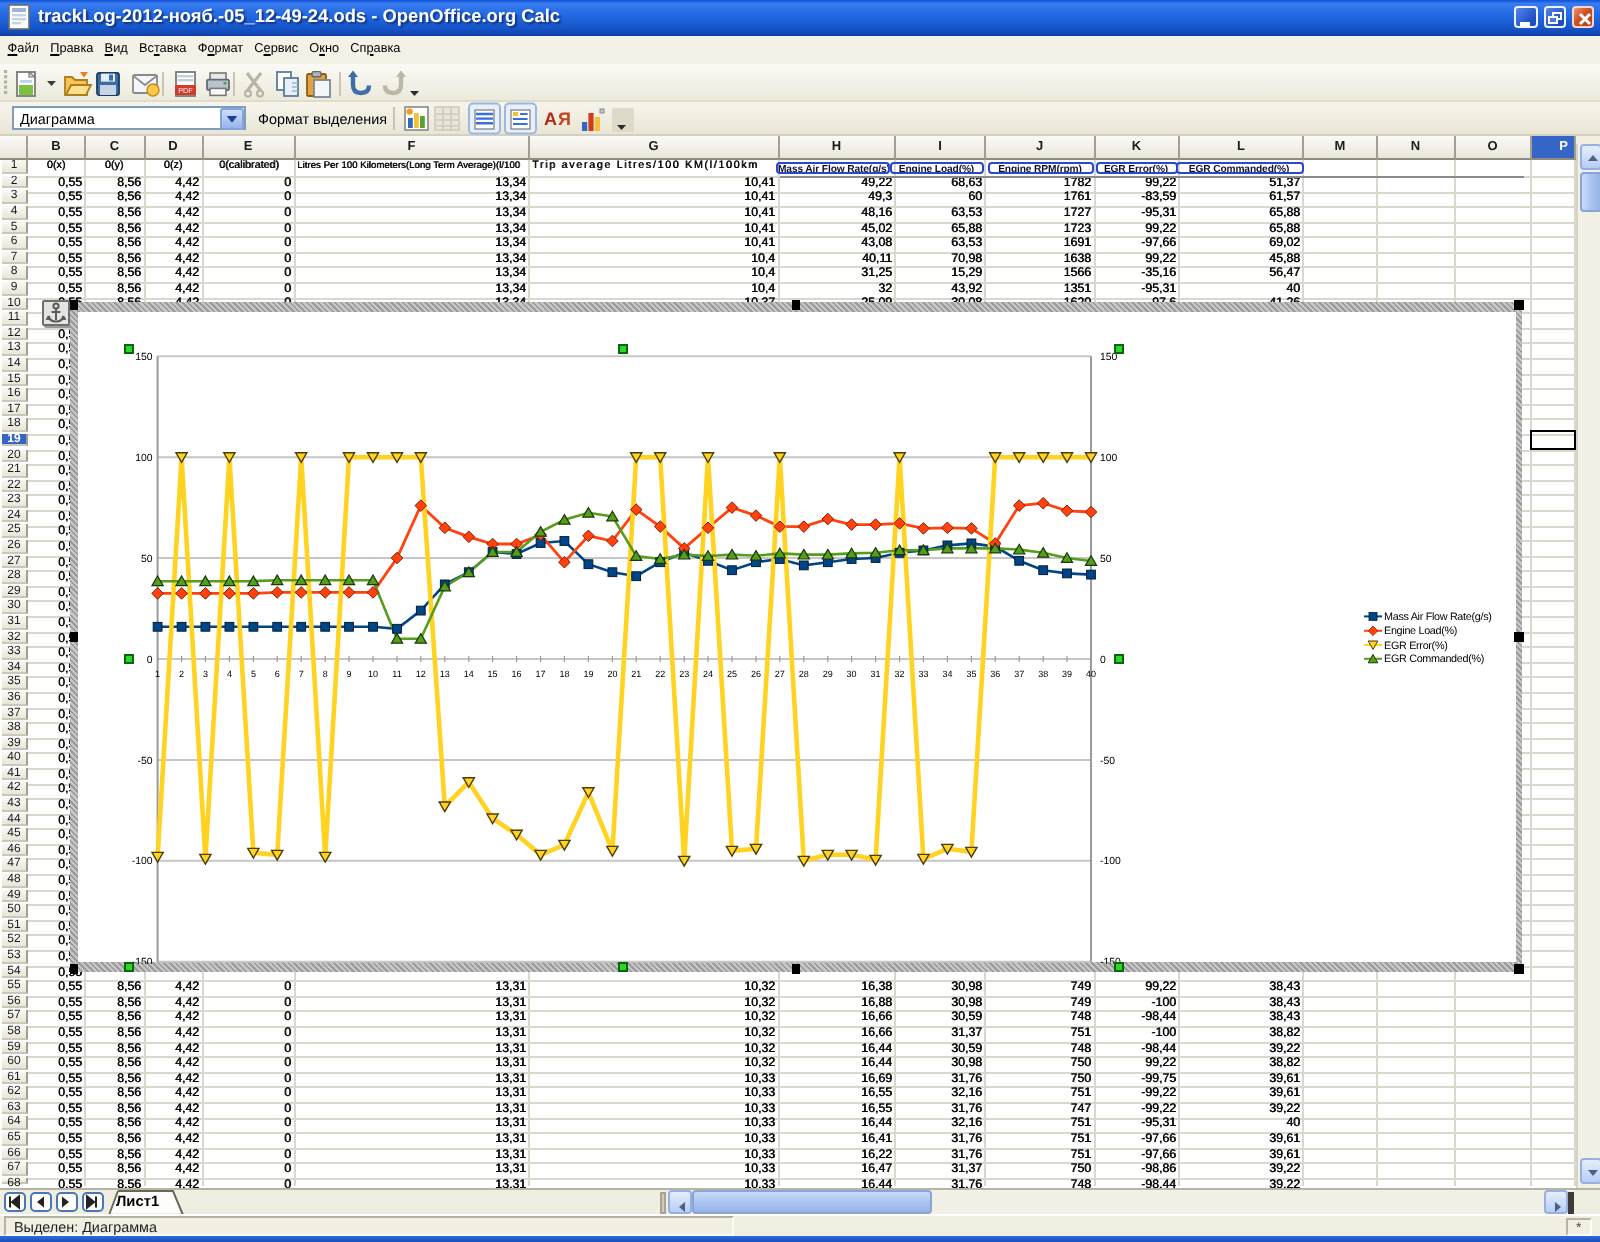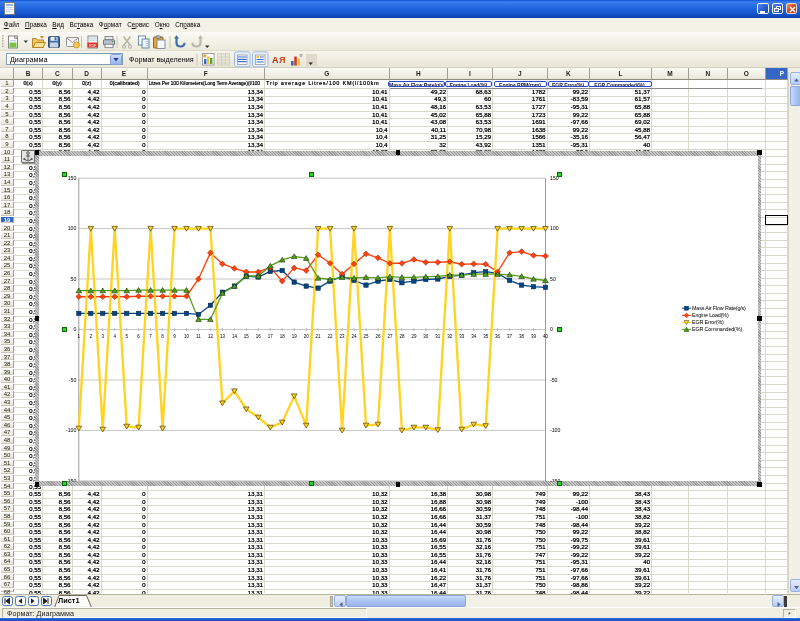--- a/index.html
+++ b/index.html
@@ -799,20 +799,21 @@
 <div class="a" style="left:556.5px;top:326.5px;width:5px;height:5px;background:#2bd52b;border:0.8px solid #0b650b;z-index:13;"></div>
 <div class="a" style="left:556.5px;top:481.0px;width:5px;height:5px;background:#2bd52b;border:0.8px solid #0b650b;z-index:13;"></div>
 <div class="a" style="left:0;top:0;width:800px;height:17.5px;z-index:20;background:linear-gradient(180deg,#0f4fd8 0%,#3a7df0 10%,#2e72ea 25%,#2064dd 50%,#1757cd 75%,#1048b8 92%,#0d3da3 100%);">
     <svg width="13" height="13" style="position:absolute;left:3px;top:2px;" viewBox="0 0 13 13" xmlns="http://www.w3.org/2000/svg">
       <rect x="1.5" y="0.5" width="10" height="12" fill="#fdfdfd" stroke="#6b6b6b" stroke-width="0.8"></rect>
       <rect x="3" y="2" width="7" height="2" fill="#9db6d8"></rect>
       <rect x="3" y="5" width="7" height="1.2" fill="#c4d2e6"></rect>
       <rect x="3" y="7" width="7" height="1.2" fill="#c4d2e6"></rect>
       <rect x="3" y="9" width="4.5" height="1.2" fill="#c4d2e6"></rect>
     </svg>
+    <div style="position:absolute;left:19px;top:2.5px;font-size:9.2px;font-weight:bold;color:#fff;text-shadow:1px 1px 1px #12337a;">trackLog-2012-нояб.-05_12-49-24.ods - OpenOffice.org Calc</div>
     <div style="position:absolute;left:757px;top:2.5px;width:11.5px;height:11.5px;border-radius:2px;border:1px solid #eef3fd;background:linear-gradient(135deg,#5585ea,#1e4fc2 75%);">
       <div style="position:absolute;left:2px;top:7.5px;width:5px;height:2px;background:#fff;"></div>
     </div>
     <div style="position:absolute;left:771.5px;top:2.5px;width:11.5px;height:11.5px;border-radius:2px;border:1px solid #eef3fd;background:linear-gradient(135deg,#5585ea,#1e4fc2 75%);">
       <div style="position:absolute;left:3.5px;top:2px;width:5px;height:4px;border:1px solid #fff;border-top-width:1.6px;"></div>
       <div style="position:absolute;left:1.8px;top:4.4px;width:5px;height:4px;border:1px solid #fff;border-top-width:1.6px;background:#4a7ade;"></div>
     </div>
     <div style="position:absolute;left:785.5px;top:2.5px;width:11.5px;height:11.5px;border-radius:2px;border:1px solid #f3d8ce;background:linear-gradient(135deg,#ee9673,#ce4f22 45%,#b83a10);">
       <svg width="11" height="11" viewBox="0 0 11 11" style="position:absolute;left:0;top:0;">
         <path d="M3 3 L8 8 M8 3 L3 8" stroke="#fff" stroke-width="1.5"></path>
@@ -981,17 +982,17 @@
         </svg></div>
       <div style="position:absolute;left:12px;top:0;width:120px;height:11.5px;border-radius:2px;background:linear-gradient(180deg,#cadcf9,#aac4f2 50%,#9ab4e8);border:1px solid #8aa4d8;"></div>
       <div style="position:absolute;left:438px;top:0;width:12px;height:11.5px;border-radius:2px;background:linear-gradient(180deg,#e6eefc,#b8cdf5);border:1px solid #98b0e0;"><svg width="12" height="11" viewBox="0 0 12 11">
           <path d="M4.5 3 L4.5 8 L7.5 5.5 Z" fill="#4d6185"></path>
         </svg></div>
     </div>
     <div style="position:absolute;left:784px;top:1px;width:3px;height:11px;background:#3b3b3b;"></div>
   </div>
 <div class="a" style="left:0;top:606.5px;width:800px;height:11.5px;background:#f1efe2;border-top:1px solid #fff;z-index:20;">
     <div style="position:absolute;left:2px;top:0.5px;width:365px;height:9.5px;border:1px solid #b5b19f;border-bottom-color:#fbfaf5;border-right-color:#fbfaf5;"></div>
-    <div style="position:absolute;left:7px;top:1.5px;font-size:7.2px;color:#222;">Формат: Диаграмма</div>
+    <div style="position:absolute;left:7px;top:1.5px;font-size:7.2px;color:#222;">Выделен: Диаграмма</div>
     <div style="position:absolute;left:783px;top:1.5px;width:13px;height:8.5px;border:1px solid #b8b4a2;border-bottom-color:#fff;border-right-color:#fff;">
       <div style="position:absolute;left:4px;top:1px;font-size:7px;color:#444;">*</div>
     </div>
   </div>
 <div class="a" style="left:0;top:618px;width:800px;height:3px;background:linear-gradient(180deg,#2d6ce5,#1a4cb4);z-index:21;"></div>
 </body></html>

